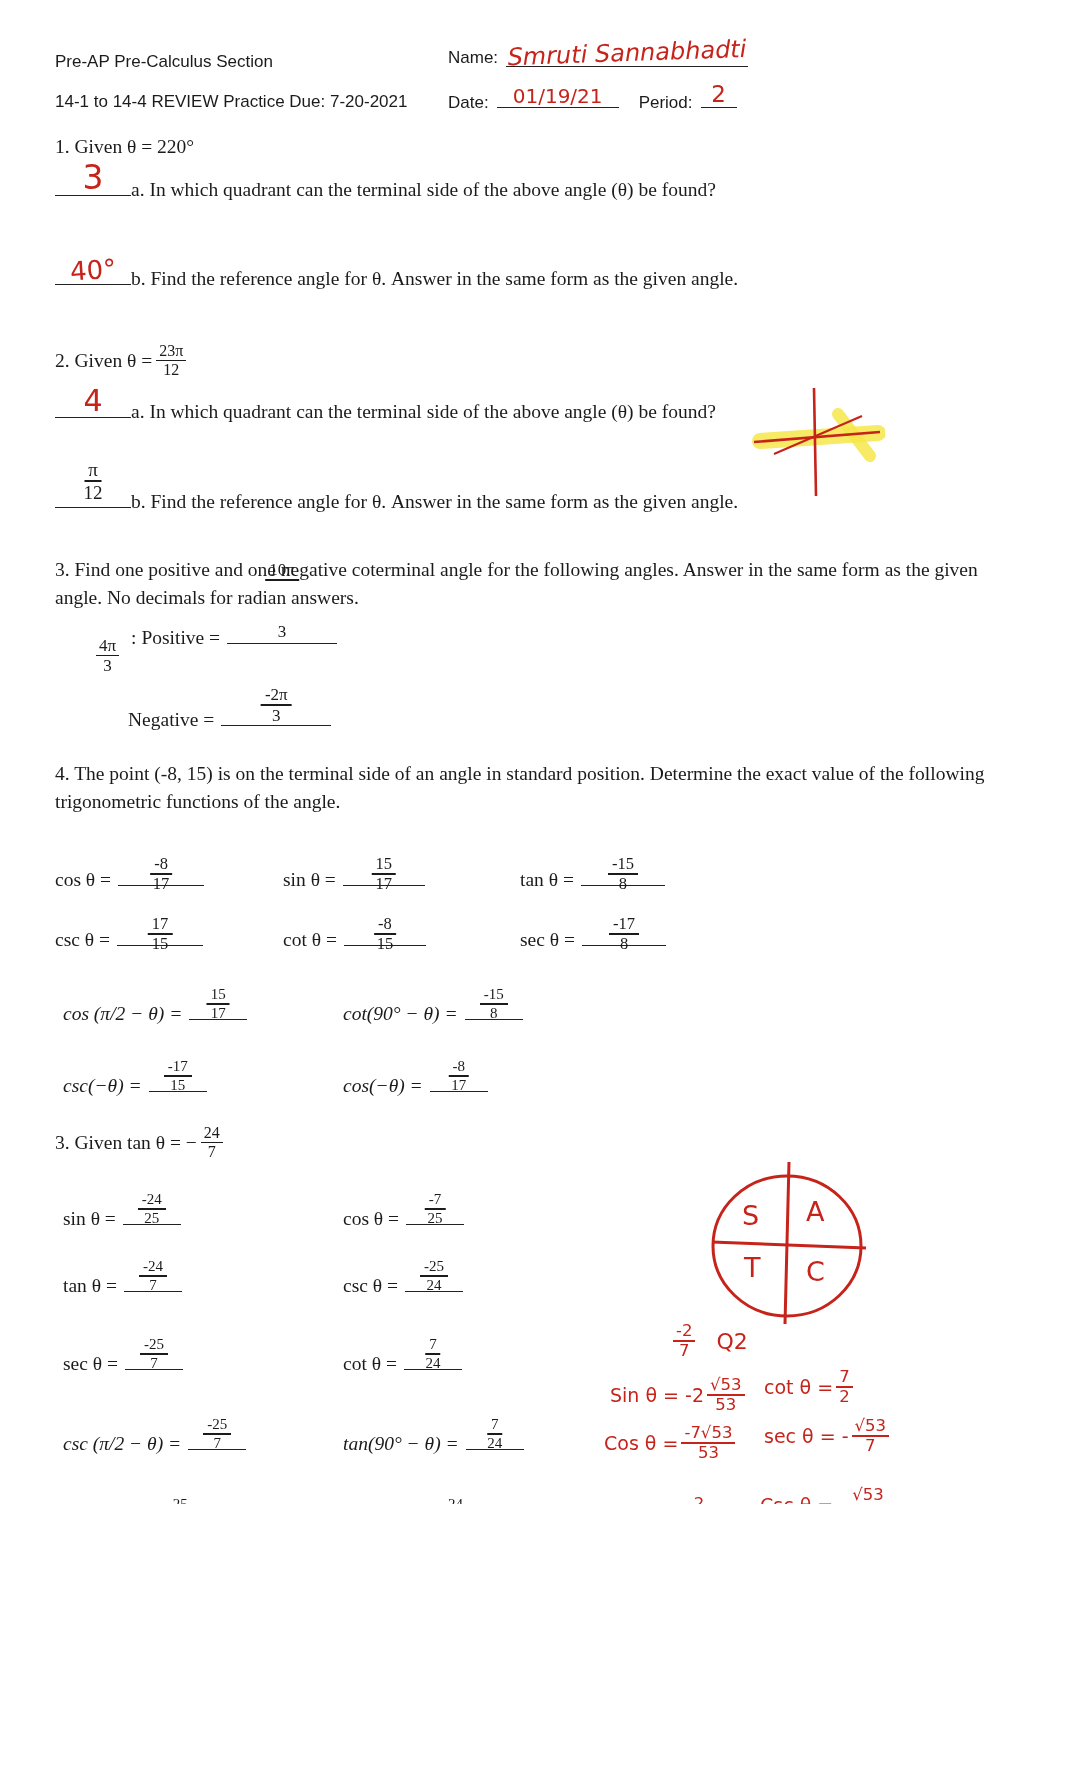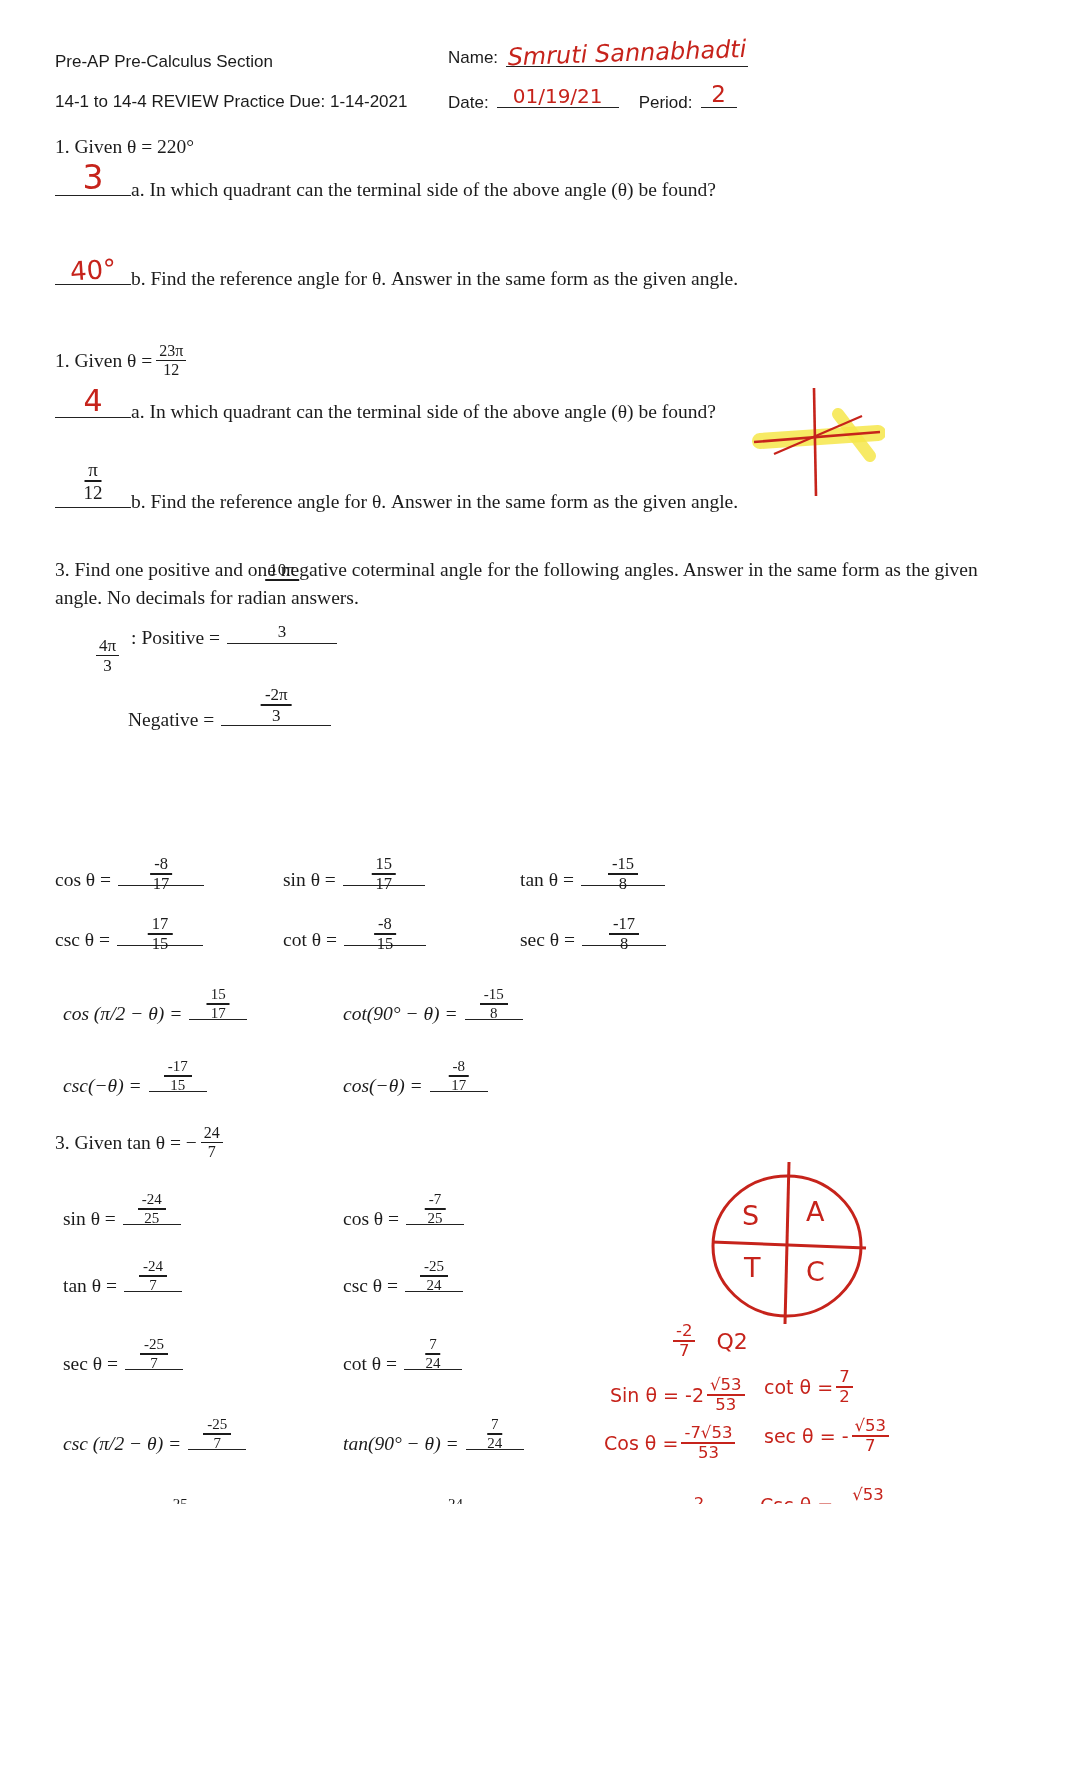--- a/index.html
+++ b/index.html
@@ -37,21 +37,21 @@
 
   <div class="abs sans" style="left:55px;top:52px;font-size:17px;">Pre-AP Pre-Calculus Section</div>
 
   <div class="abs sans" style="left:448px;top:48px;font-size:17px;display:flex;align-items:center;">
     <span>Name:</span>
     <span class="blank" style="width:242px;margin-left:8px;">
       <span class="hval hw" style="font-size:24px;font-style:italic;transform:translateX(-50%) rotate(-2deg);">Smruti Sannabhadti</span>
     </span>
   </div>
 
-  <div class="abs sans" style="left:55px;top:92px;font-size:17px;">14-1 to 14-4 REVIEW Practice Due: 1-14-2021</div>
+  <div class="abs sans" style="left:55px;top:92px;font-size:17px;">14-1 to 14-4 REVIEW Practice Due: 7-20-2021</div>
 
   <div class="abs sans" style="left:448px;top:90px;font-size:17px;display:flex;align-items:baseline;">
     <span>Date:</span>
     <span class="blank" style="width:122px;margin-left:8px;">
       <span class="hval hw" style="font-size:20px;">01/19/21</span>
     </span>
     <span style="margin-left:20px;">Period:</span>
     <span class="blank" style="width:36px;margin-left:8px;">
       <span class="hval hw" style="font-size:23px;">2</span>
     </span>
@@ -67,21 +67,21 @@
   </div>
 
   <div class="ansline" style="left:55px;top:265px;">
     <span class="blank" style="width:76px;">
       <span class="hval hw" style="font-size:26px;transform:translateX(-50%) rotate(-4deg);">40°</span>
     </span>
     <span>b. Find the reference angle for θ.  Answer in the same form as the given angle.</span>
   </div>
 
   <div class="prompt flexline" style="left:55px;top:330px;">
-    <span>1.  Given θ =</span>
+    <span>2.  Given θ =</span>
     <span class="frac">
       <span class="num">23π</span>
       <span class="den">12</span>
     </span>
   </div>
 
   <div class="ansline" style="left:55px;top:398px;">
     <span class="blank" style="width:76px;">
       <span class="hval hw" style="font-size:30px;">4</span>
     </span>
@@ -125,20 +125,21 @@
   <div class="ansline" style="left:128px;top:706px;">
     <span class="lbl">Negative =</span>
     <span class="blank" style="width:110px;">
       <span class="hfrac" style="font-size:17px;bottom:0;">
         <span class="num">-2π</span>
         <span class="den">3</span>
       </span>
     </span>
   </div>
 
+  <div class="prompt" style="left:55px;top:760px;width:970px;">4.  The point (-8, 15) is on the terminal side of an angle in standard position.  Determine the exact value of the following trigonometric functions of the angle.</div>
 
   <div class="ansline" style="left:55px;top:866px;">
     <span class="lbl">cos θ =</span>
     <span class="blank" style="width:86px;">
       <span class="hfrac">
         <span class="num">-8</span>
         <span class="den">17</span>
       </span>
     </span>
   </div>

